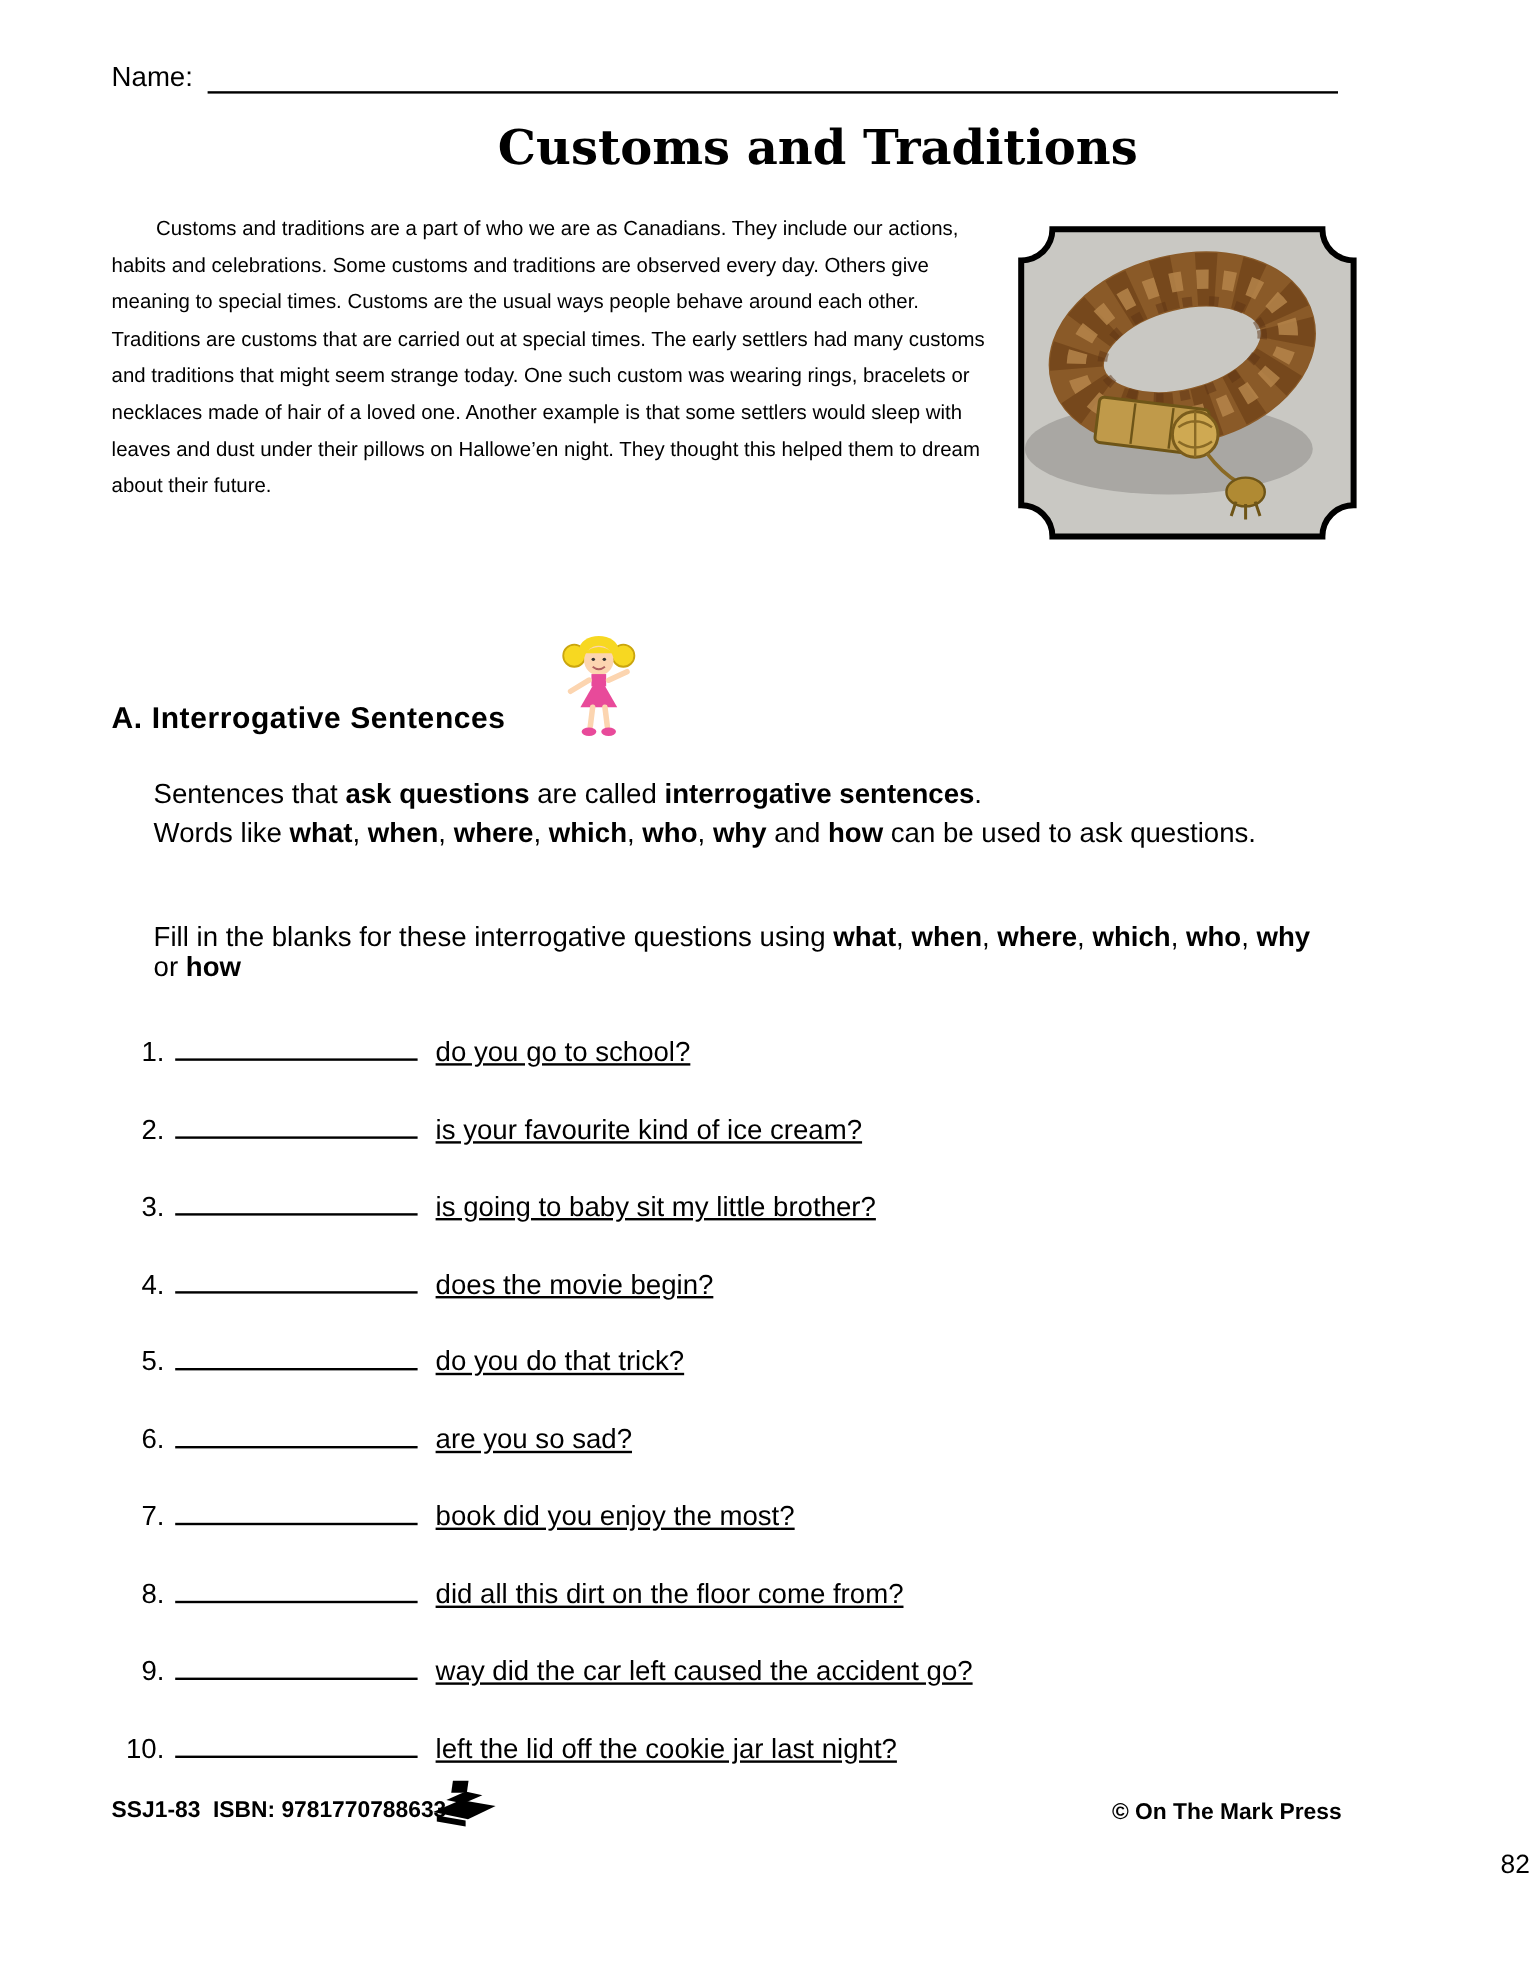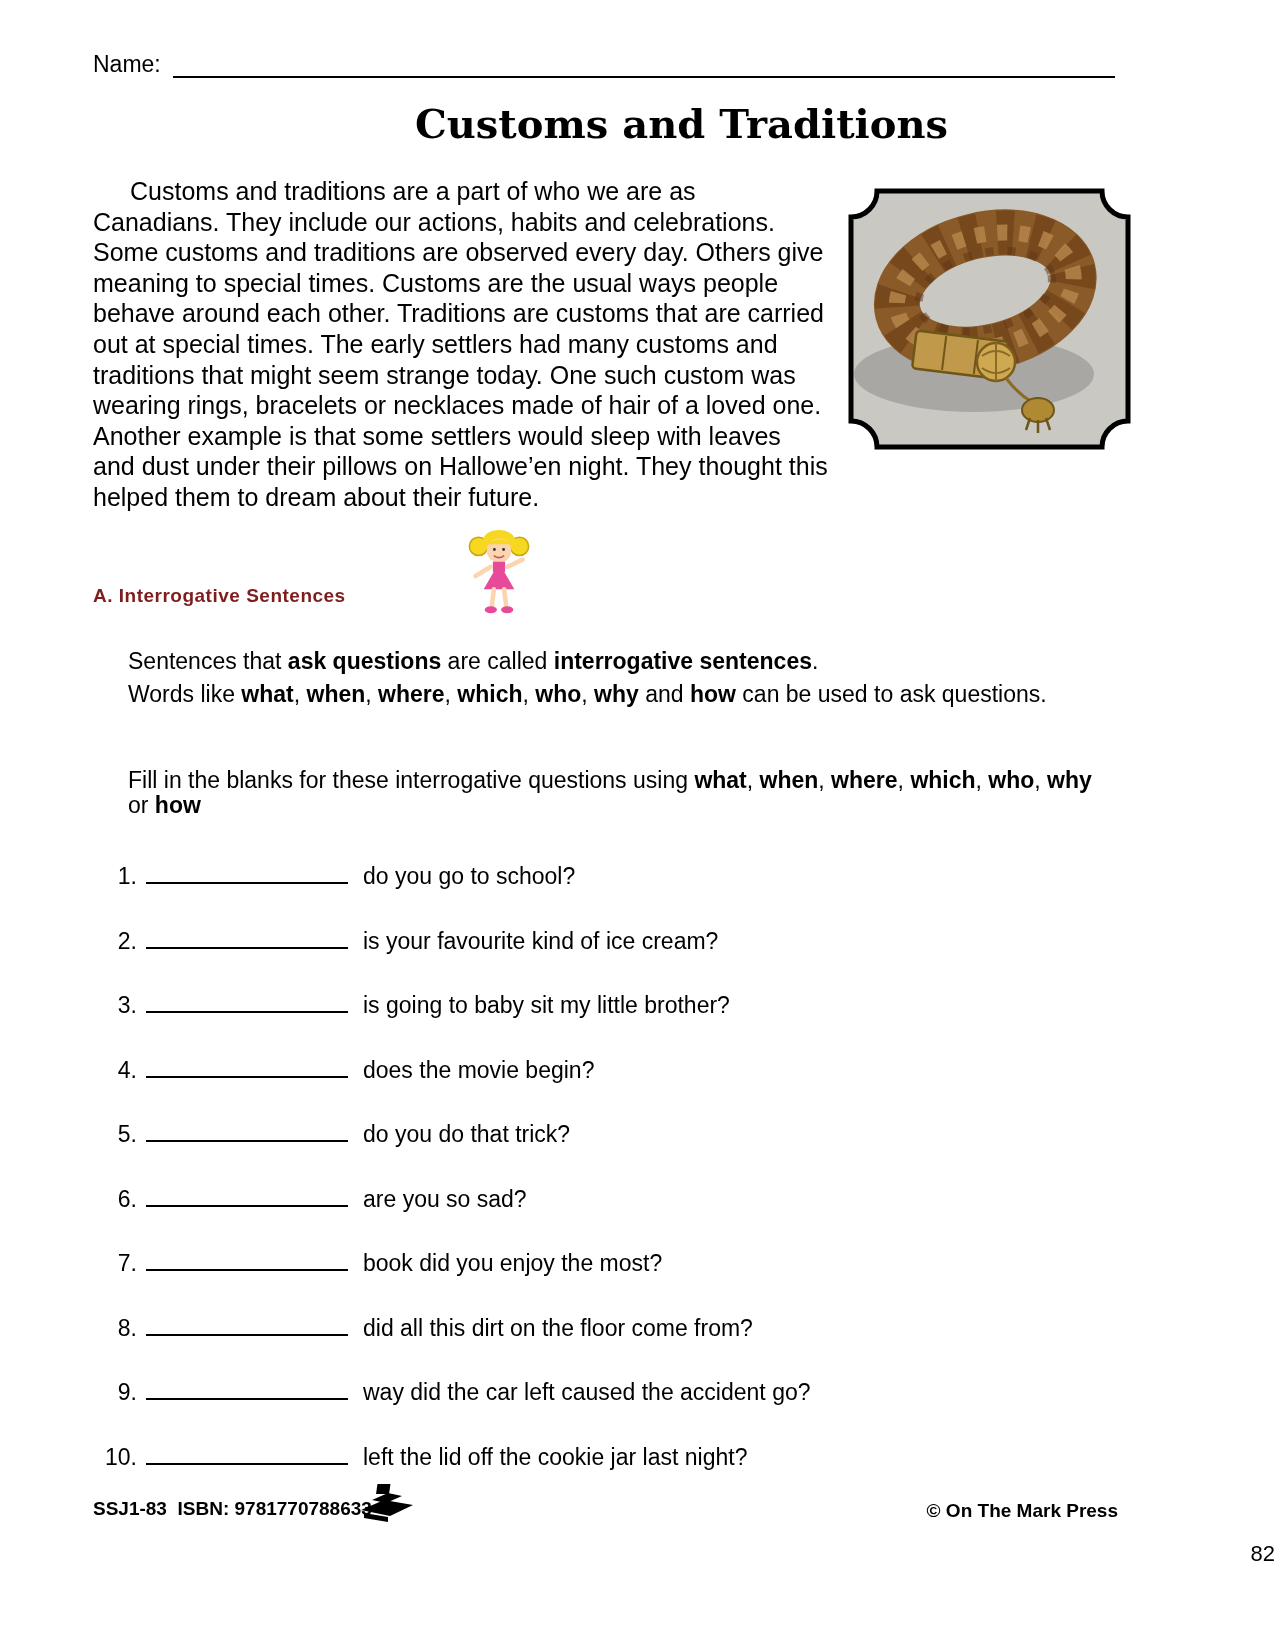--- a/index.html
+++ b/index.html
@@ -37,38 +37,38 @@
     font-family: "DejaVu Serif", "Liberation Serif", serif;
     font-weight: bold;
     font-size: 40px;
     margin-left: 44px;
   }
 
   
   .intro {
     position: absolute;
     top: 176px; left: 93px; width: 1040px;
-    font-size: 25px;
+    font-size: 17px;
     line-height: 30.6px;
   }
   .photo-frame {
     float: right;
     width: 287px; height: 266px;
     margin: 10px 0 8px 18px;
   }
   .photo-frame svg { display: block; width: 100%; height: 100%; }
   .intro-text { text-indent: 37px; }
 
   
   .section-heading {
     position: absolute;
     top: 585px; left: 93px;
-    font-size: 19px;
-    font-weight: bold;
-    color: #7f1d1d;
+    font-size: 25px;
+    font-weight: bold;
+    color: #000000;
     letter-spacing: 0.5px;
   }
   .girl {
     position: absolute;
     top: 528px; left: 466px;
     width: 66px; height: 92px;
   }
   .girl svg { display: block; width: 100%; height: 100%; }
 
   
@@ -84,21 +84,21 @@
     font-size: 23px;
     line-height: 25px;
   }
 
   
   .questions {
     position: absolute;
     top: 858px; left: 93px; width: 1040px;
     font-size: 23px;
   }
-  .q-row { line-height: 30px; margin-bottom: 31.5px; white-space: nowrap; }
+  .q-row { line-height: 30px; margin-bottom: 31.5px; white-space: nowrap; text-decoration: underline; }
   .q-num {
     display: inline-block;
     width: 44px;
     text-align: right;
     margin-right: 9px;
   }
   .q-blank {
     display: inline-block;
     width: 202px;
     border-bottom: 2px solid #000;

